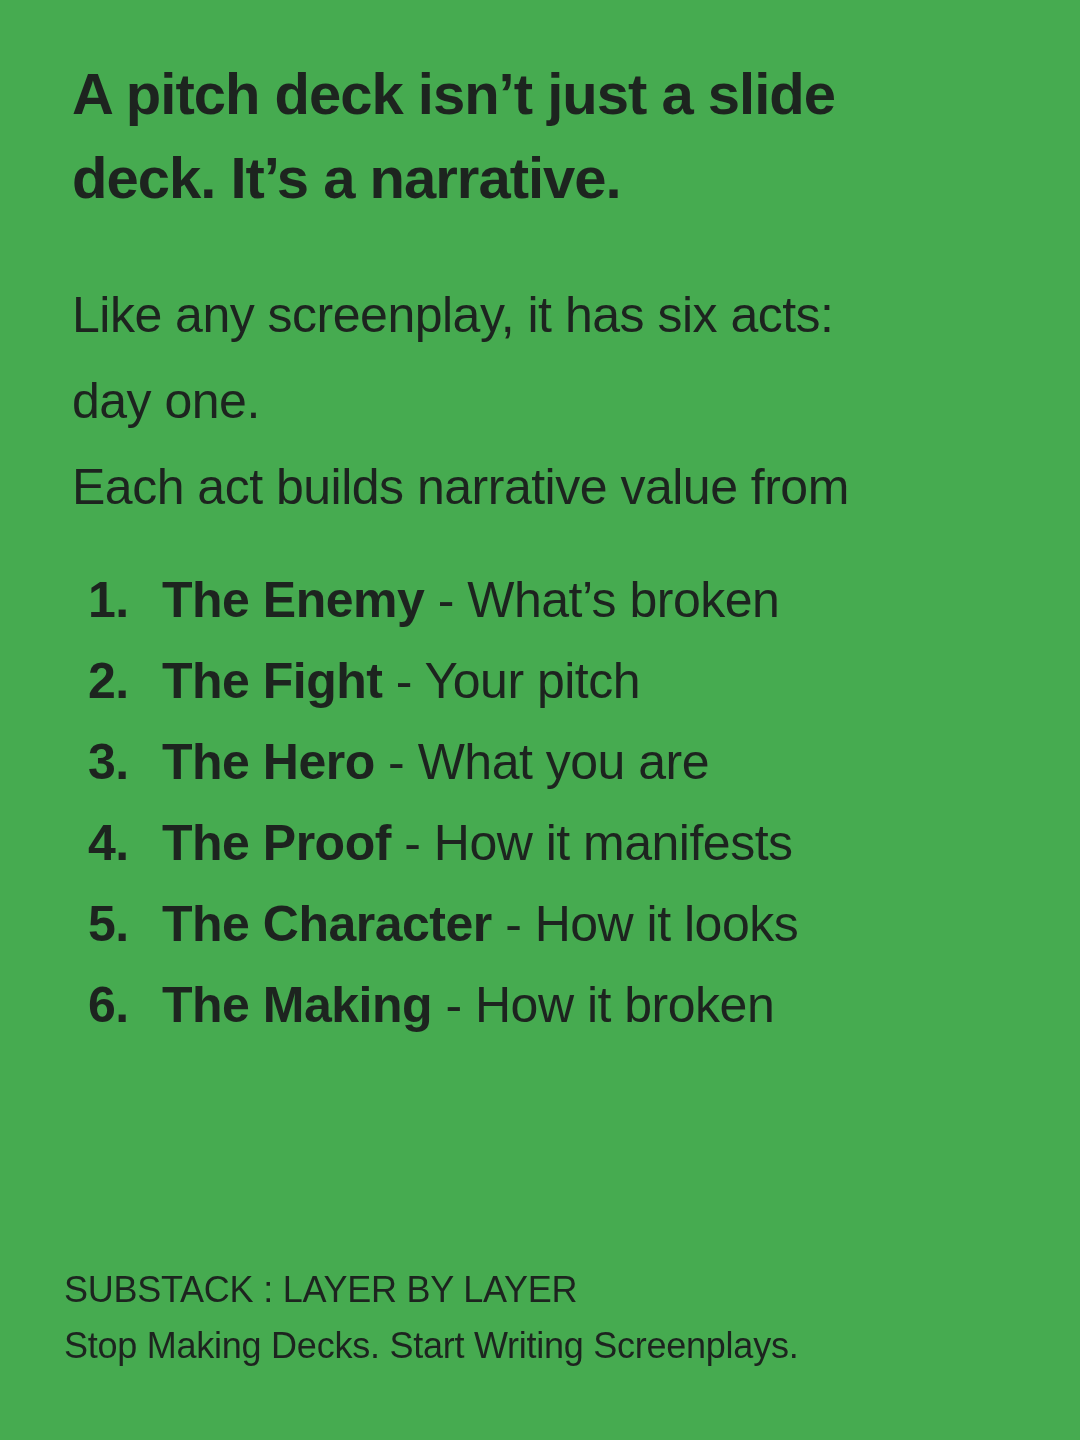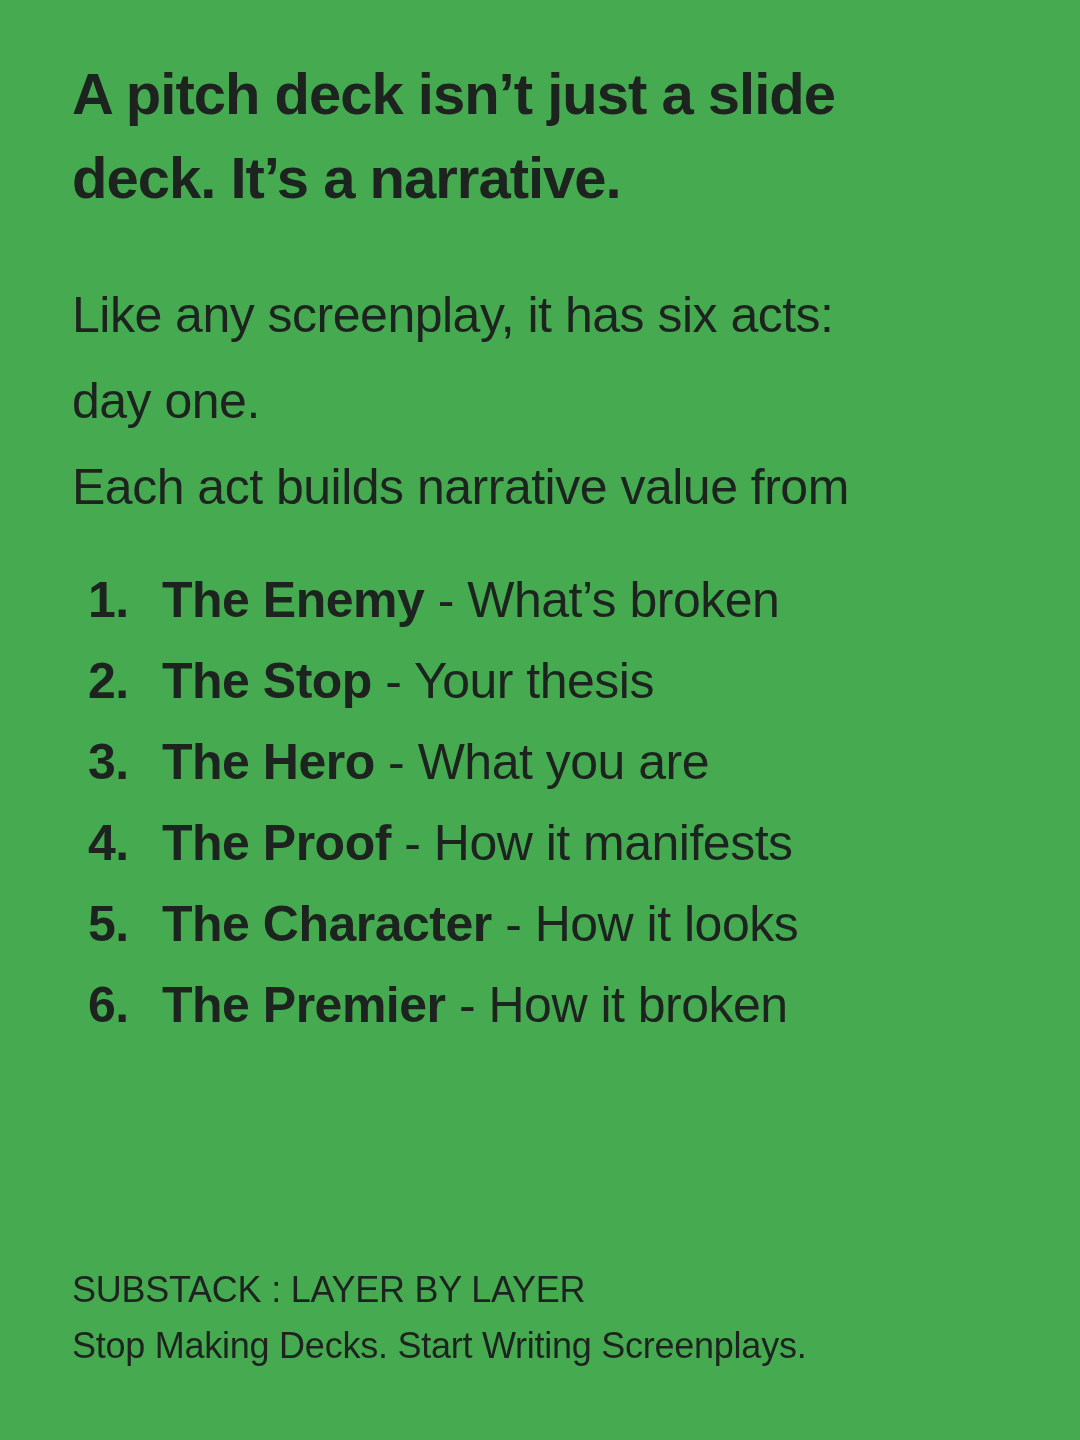--- a/index.html
+++ b/index.html
@@ -54,21 +54,21 @@
   .act-number {
     display: inline-block;
     width: 74px;
     font-weight: 700;
   }
   .act-title { font-weight: 700; }
   .act-dash { font-weight: 400; }
   .act-desc { font-weight: 400; }
   .footer {
     position: absolute;
-    left: 72px;
+    left: 64px;
     top: 1262px;
     font-size: 36px;
     font-weight: 400;
     line-height: 56px;
     letter-spacing: -0.25px;
   }
   .footer .line { display: block; }
 </style>
 </head>
 <body>
@@ -81,25 +81,25 @@
   </h1>
 
   <p class="intro">
     <span class="line">Like any screenplay, it has six acts:</span>
     <span class="line">day one.</span>
     <span class="line">Each act builds narrative value from</span>
   </p>
 
   <ol class="acts">
     <li class="act-row"><span class="act-number">1.</span><span class="act-title">The Enemy</span> <span class="act-dash">-</span> <span class="act-desc">What’s broken</span></li>
-    <li class="act-row"><span class="act-number">2.</span><span class="act-title">The Stop</span> <span class="act-dash">-</span> <span class="act-desc">Your thesis</span></li>
+    <li class="act-row"><span class="act-number">2.</span><span class="act-title">The Fight</span> <span class="act-dash">-</span> <span class="act-desc">Your pitch</span></li>
     <li class="act-row"><span class="act-number">3.</span><span class="act-title">The Hero</span> <span class="act-dash">-</span> <span class="act-desc">What you are</span></li>
     <li class="act-row"><span class="act-number">4.</span><span class="act-title">The Proof</span> <span class="act-dash">-</span> <span class="act-desc">How it manifests</span></li>
     <li class="act-row"><span class="act-number">5.</span><span class="act-title">The Character</span> <span class="act-dash">-</span> <span class="act-desc">How it looks</span></li>
-    <li class="act-row"><span class="act-number">6.</span><span class="act-title">The Premier</span> <span class="act-dash">-</span> <span class="act-desc">How it broken</span></li>
+    <li class="act-row"><span class="act-number">6.</span><span class="act-title">The Making</span> <span class="act-dash">-</span> <span class="act-desc">How it broken</span></li>
   </ol>
 
   <div class="footer">
     <span class="line">SUBSTACK : LAYER BY LAYER</span>
     <span class="line">Stop Making Decks. Start Writing Screenplays.</span>
   </div>
 
 </div>
 
 </body></html>

